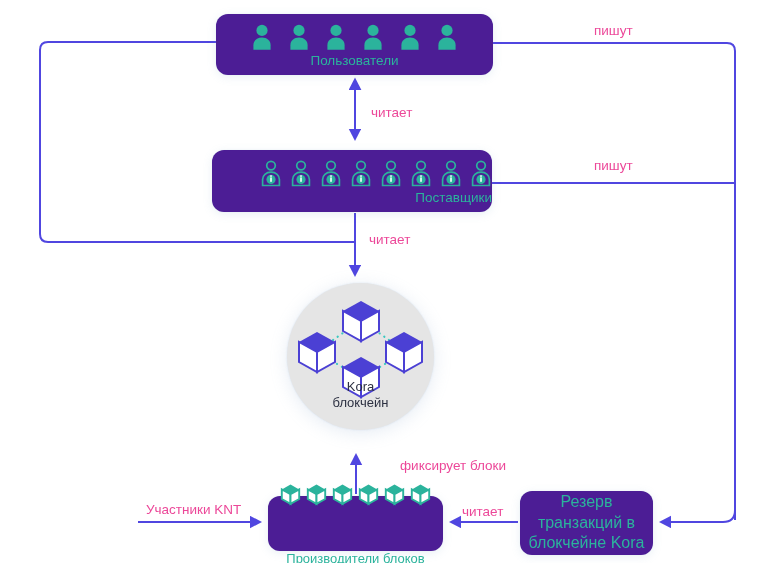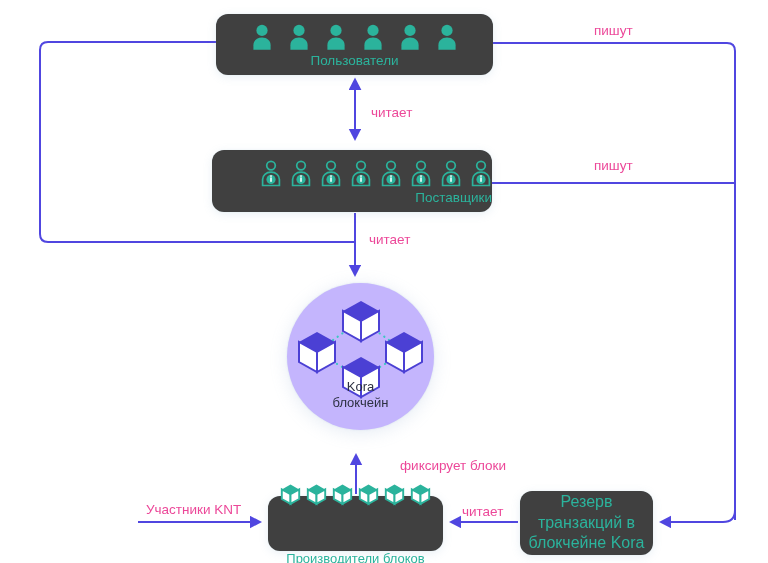--- a/index.html
+++ b/index.html
@@ -9,21 +9,21 @@
     font-family:"Liberation Sans", sans-serif;
     overflow:hidden;
     position:relative;
   }
   #stage{position:absolute;left:0;top:0;width:768px;height:563px;}
 
   svg.wires{position:absolute;left:0;top:0;width:768px;height:563px;}
 
   .node{
     position:absolute;
-    background:#404040;
+    background:#4c1d95;
     border-radius:12px;
     box-shadow:0 2px 10px rgba(120,160,190,0.16), 0 0 1px rgba(170,200,215,0.35);
     box-sizing:border-box;
     display:flex;
     flex-direction:column;
     align-items:center;
     justify-content:center;
   }
   .icon-row{display:flex;align-items:flex-end;justify-content:center;gap:10px;}
   .node-label{
@@ -40,21 +40,21 @@
   #users .node-label{margin-top:1px;}
 
   
   #suppliers{left:212px;top:150px;width:280px;height:62px;padding-top:4px;align-items:flex-end;}
   #suppliers .icon-row{gap:8px;margin-bottom:2px;}
 
   
   #blockchain{
     position:absolute;left:287px;top:283px;width:147px;height:147px;
     border-radius:50%;
-    background:#c4b5fd;
+    background:#e5e5e5;
     box-shadow:0 3px 18px rgba(130,160,200,0.20), 0 0 2px rgba(180,200,225,0.40);
     display:flex;align-items:center;justify-content:flex-end;
   }
   #blockchain .bc-inner{position:relative;width:147px;height:147px;}
   #bc-label{
     position:absolute;left:0;top:96px;width:147px;
     text-align:center;color:#2d3142;font-size:13px;line-height:1.2;
     white-space:pre-line;
   }
 

